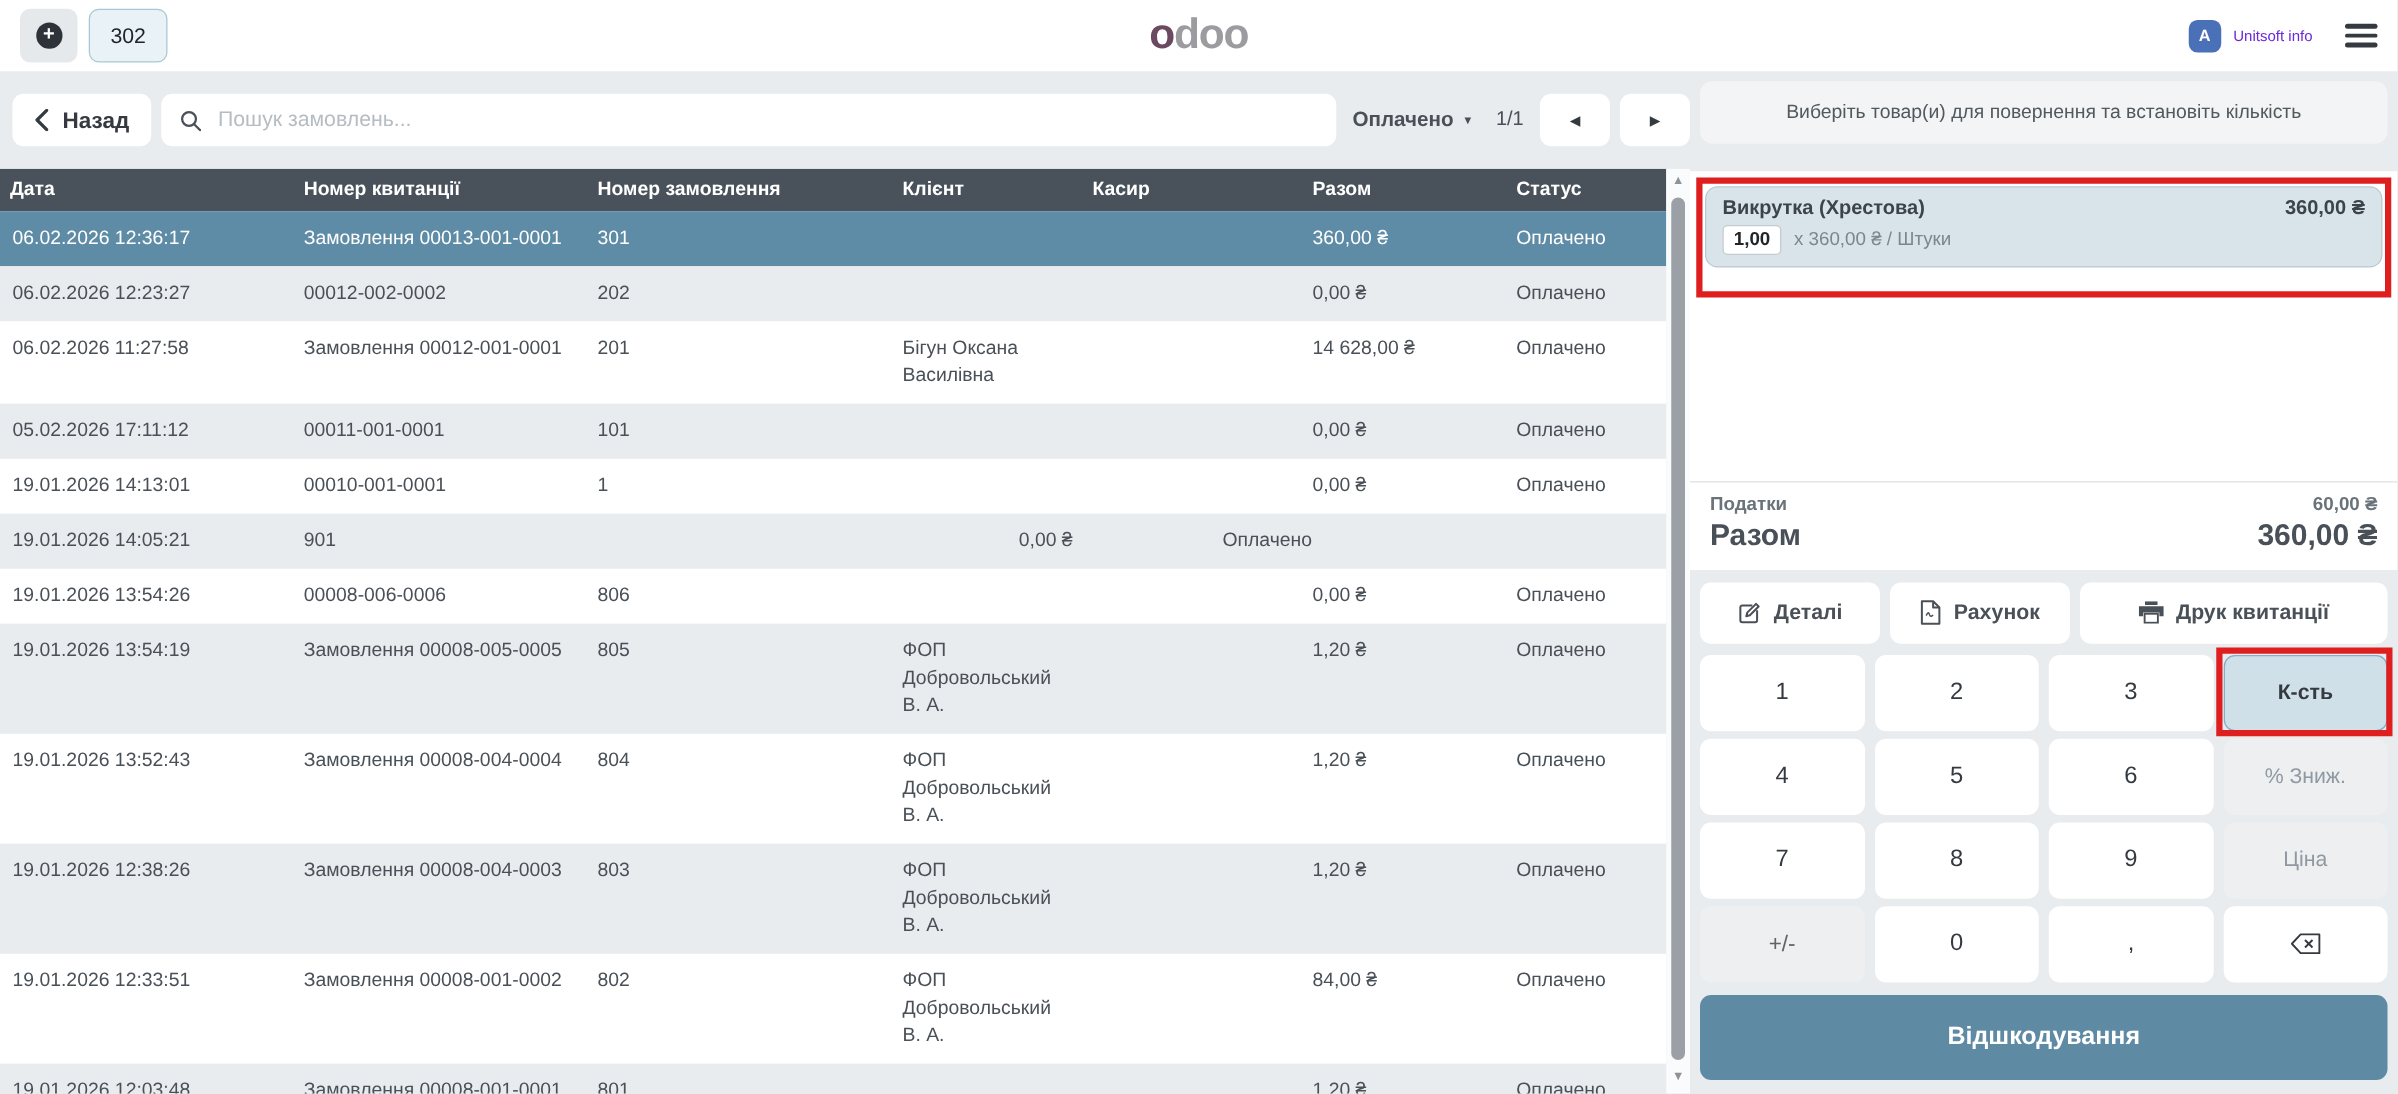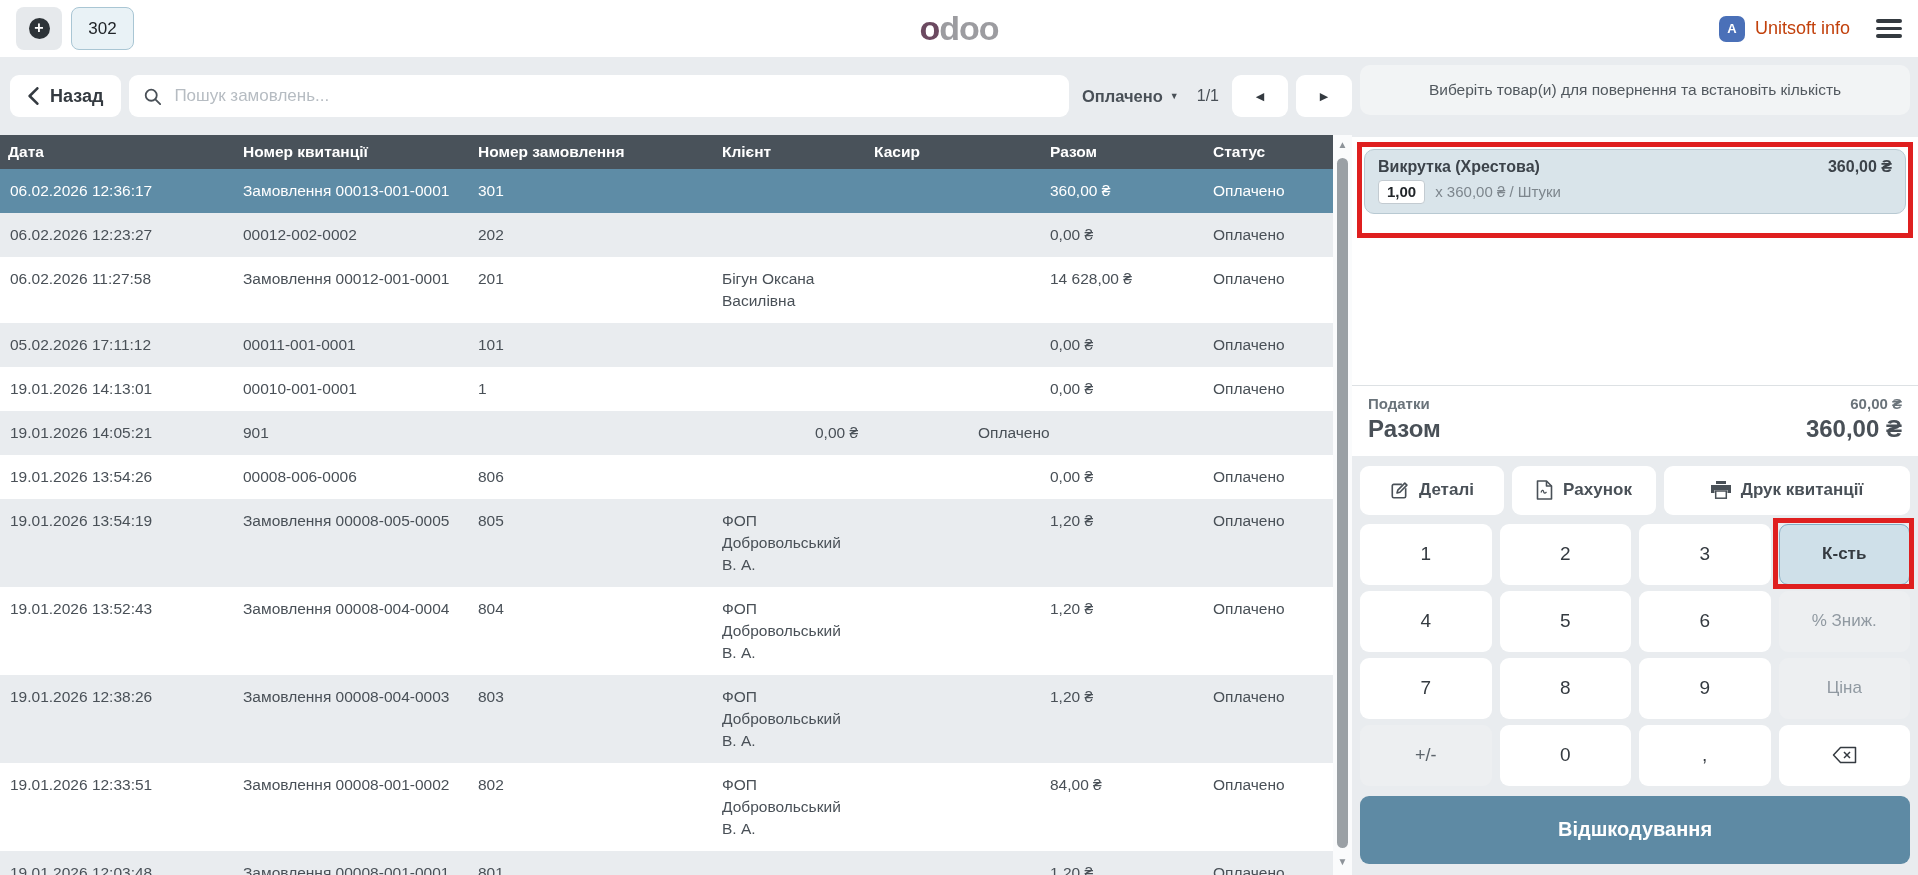--- a/index.html
+++ b/index.html
@@ -9,21 +9,21 @@
   
   .navbar { height:57px; background:#fff; display:flex; align-items:center; padding:0 16px; position:relative; }
   .nav-left { display:flex; gap:9px; }
   .btn-plus { width:46px; height:43px; background:#e6e9ec; border:none; border-radius:8px; display:flex; align-items:center; justify-content:center; cursor:pointer; }
   .plus-circle { width:21px; height:21px; background:#2d3338; border-radius:50%; color:#fff; font-size:16px; font-weight:700; display:flex; align-items:center; justify-content:center; line-height:1; padding-bottom:1px; }
   .btn-count { min-width:63px; height:43px; background:#e9f2f6; border:1px solid #a9c6d4; border-radius:8px; font-size:17px; color:#212529; cursor:pointer; font-family:inherit; }
   .logo { position:absolute; left:50%; top:50%; transform:translate(-50%,-52%); font-size:34px; font-weight:800; letter-spacing:-1px; color:#9c9ca0; user-select:none; }
   .logo .o1 { color:#6b4960; }
   .nav-right { margin-left:auto; display:flex; align-items:center; gap:10px; }
   .avatar { width:26px; height:26px; border-radius:7px; background:#4a70b8; color:#fff; font-size:13px; font-weight:700; display:flex; align-items:center; justify-content:center; }
-  .user-name { font-size:18px; color:#c2410c; }
+  .user-name { font-size:12px; color:#6d28d9; }
   .menu { width:26px; display:flex; flex-direction:column; gap:4px; margin-left:16px; cursor:pointer; }
   .menu span { height:3.5px; background:#343a40; border-radius:2px; }
 
   
   .main { display:flex; height:818px; }
   .left { width:1352px; display:flex; flex-direction:column; overflow:hidden; }
 
   .controls { height:78px; display:flex; align-items:center; padding-left:10px; gap:8px; }
   .btn-back { height:42px; padding:0 18px; background:#fff; border:none; border-radius:9px; font-size:18px; font-weight:600; color:#343a40; display:flex; align-items:center; gap:11px; cursor:pointer; font-family:inherit; }
   .searchbox { flex:1; height:42px; background:#fff; border-radius:9px; display:flex; align-items:center; padding:0 12px 0 15px; gap:13px; }

